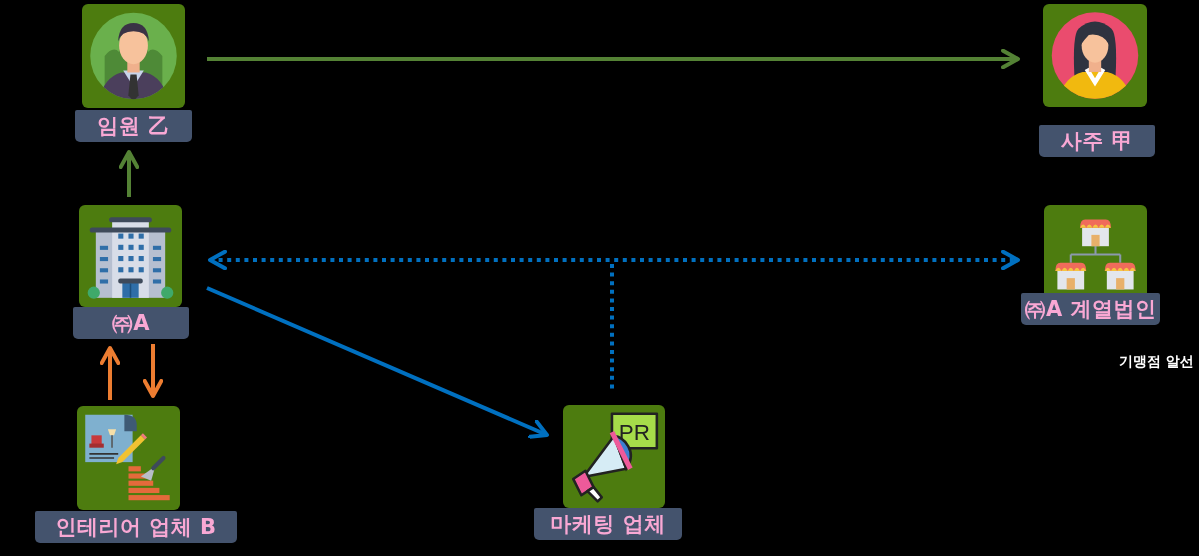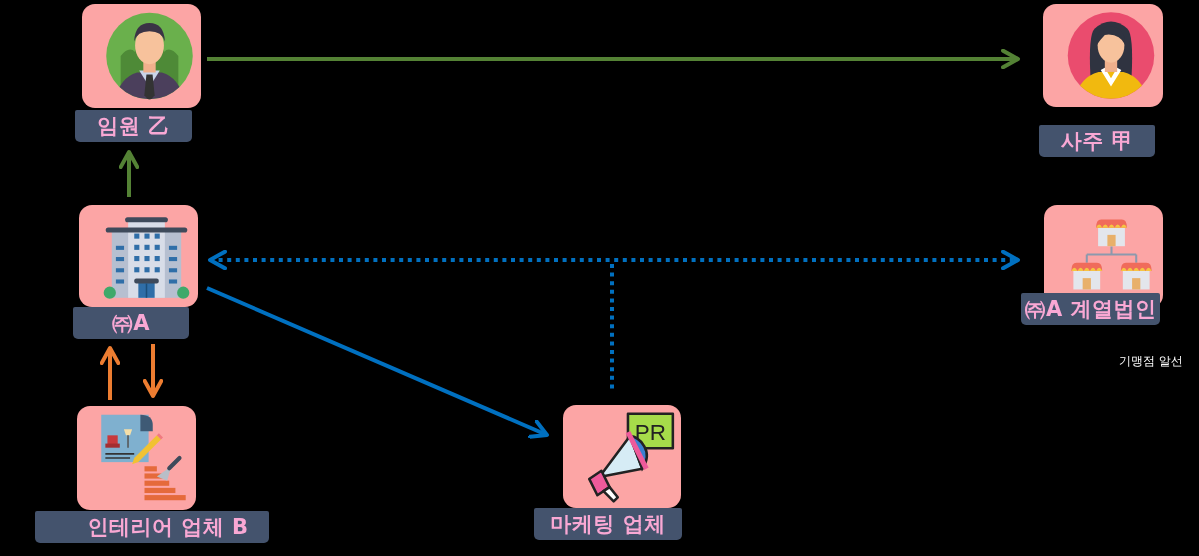--- a/index.html
+++ b/index.html
@@ -3,33 +3,32 @@
 <meta charset="utf-8">
 <style>
   html, body { margin: 0; padding: 0; }
   body {
     width: 1199px; height: 556px; background: #000000;
     position: relative; overflow: hidden;
     font-family: "DejaVu Sans", "Liberation Sans", sans-serif;
   }
   .node { position: absolute; }
   .card {
-    position: absolute; background: #fca5a5; border-radius: 13px;
+    position: absolute; background: #4d7c0f; border-radius: 6px;
     overflow: hidden;
-    padding-left: 16px;
   }
   .card svg { display: block; width: 100%; height: 100%; }
   .label {
     position: absolute; background: #44536d; color: #f9a8d4;
     font-weight: bold; font-size: 21px; line-height: 32px; height: 32px;
     text-align: center; border-radius: 2px 2px 5px 5px; white-space: nowrap;
     letter-spacing: 0.5px;
   }
   .note {
-    position: absolute; color: #ffffff; font-size: 12px; font-weight: normal;
+    position: absolute; color: #ffffff; font-size: 14px; font-weight: bold;
     white-space: nowrap;
   }
   svg.edges { position: absolute; left: 0; top: 0; pointer-events: none; }
 </style>
 </head>
 <body>
 
 <svg class="edges" width="1199" height="556" viewBox="0 0 1199 556">
   <defs>
     <marker id="mg" viewBox="0 0 12 12" refX="10" refY="6" markerWidth="5" markerHeight="5" orient="auto">
@@ -178,21 +177,21 @@
         <rect x="50" y="58" width="12" height="5"></rect>
           <rect x="50" y="65" width="18" height="5"></rect>
         <rect x="50" y="72" width="24" height="5"></rect>
           <rect x="50" y="79" width="30" height="5"></rect>
         <rect x="50" y="86" width="40" height="5"></rect>
       </g>
       <path d="M62,68 L76,58 L72,72Z" fill="#b8bec8"></path>
       <line x1="74" y1="60" x2="84" y2="50" stroke="#3e4a5b" stroke-width="4" stroke-linecap="round"></line>
     </svg>
   </div>
-  <div class="label" style="left:35px;top:511px;width:202px;padding-left:32px;">인테리어 업체 B</div>
+  <div class="label" style="left:35px;top:511px;width:202px;">인테리어 업체 B</div>
 </div>
 
 <div class="node">
   <div class="card" style="left:563px;top:405px;width:102px;height:103px;">
     <svg viewBox="0 0 100 100">
       <path d="M48,8 L92,8 L92,42 L66,42 L60,52 L58,42 L48,42Z" fill="#a6dc4a" stroke="#222" stroke-width="2.5" stroke-linejoin="round"></path>
       <text x="70" y="34" font-family="Liberation Sans, sans-serif" font-size="22" text-anchor="middle" fill="#222">PR</text>
       <path d="M20,70 L50,30 L62,62Z" fill="#d6ecf5" stroke="#222" stroke-width="2.5" stroke-linejoin="round"></path>
       <path d="M50,30 L62,62 Q70,50 64,40 Q58,30 50,30Z" fill="#3b7fd1" stroke="#222" stroke-width="2.5"></path>
       <path d="M10,72 L22,64 L30,80 L18,88Z" fill="#ee5a9a" stroke="#222" stroke-width="2.5" stroke-linejoin="round"></path>

